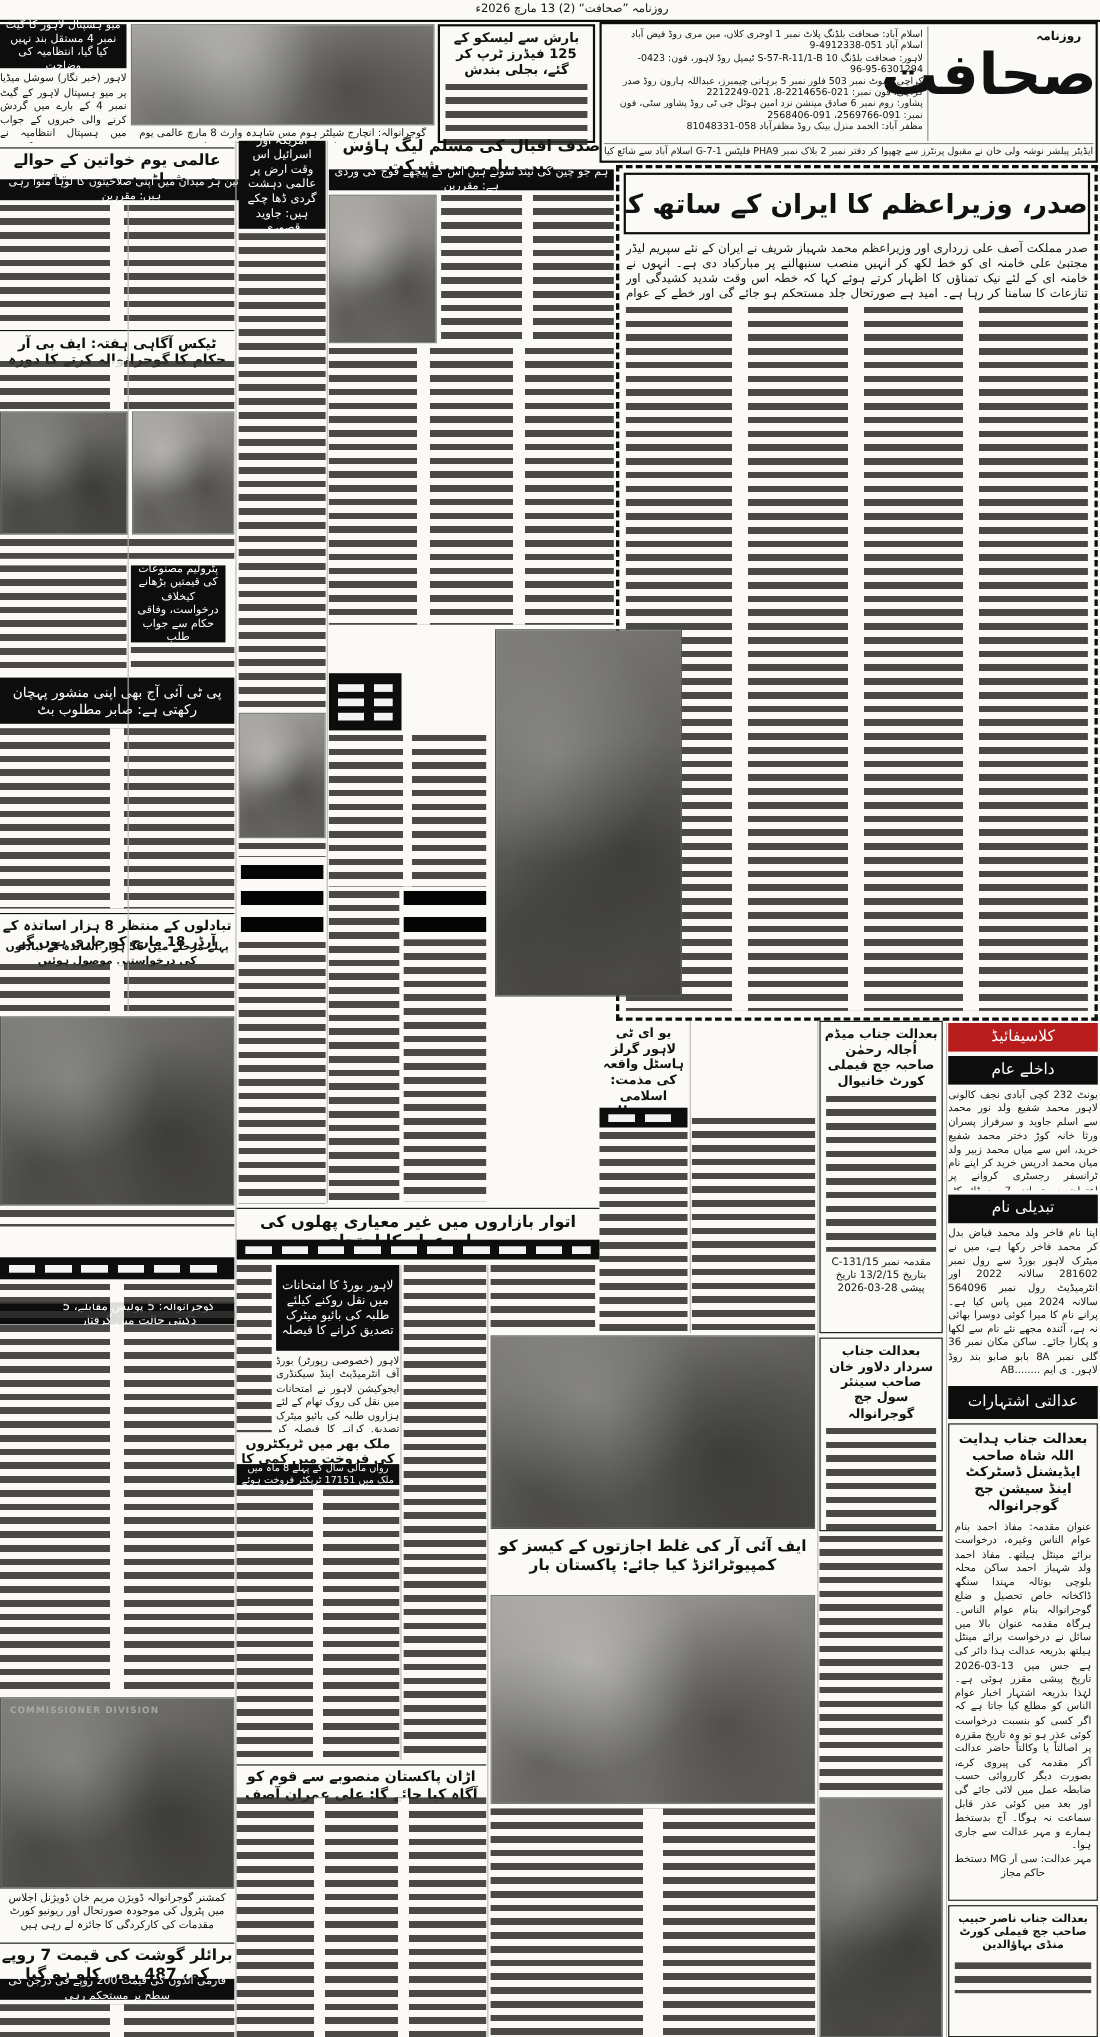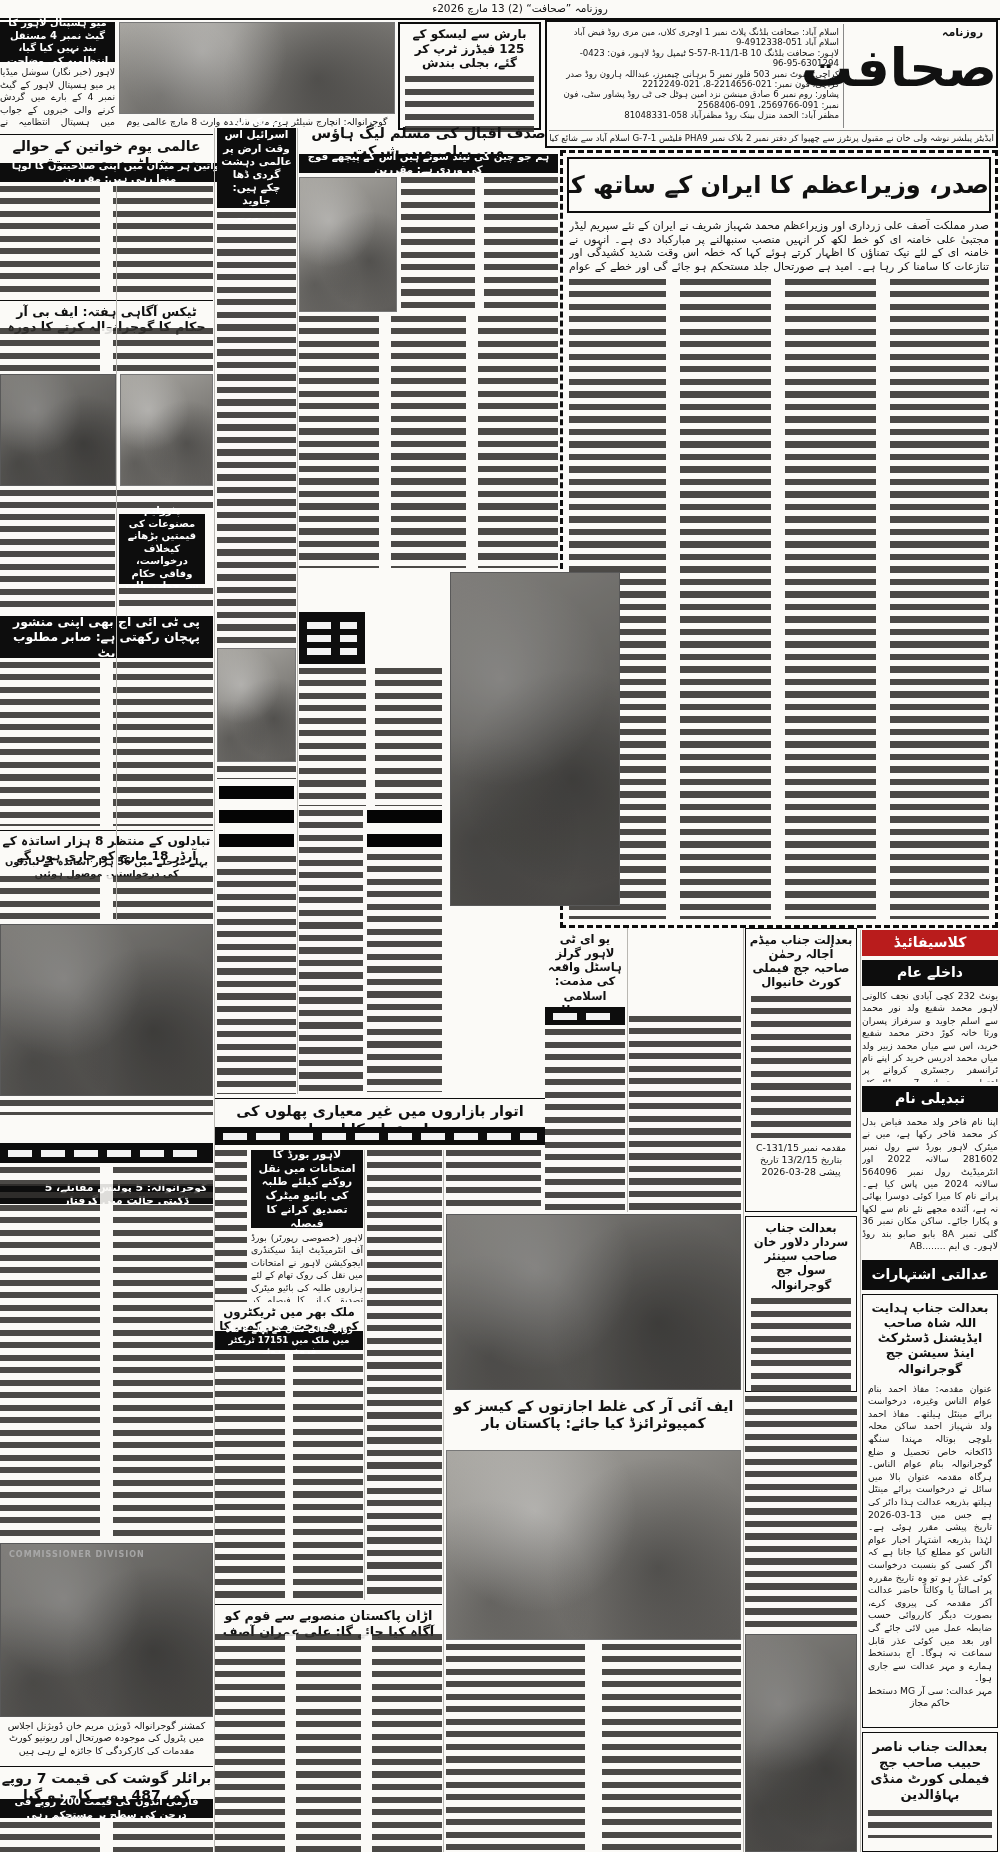--- a/index.html
+++ b/index.html
@@ -1,21 +1,21 @@
 <!DOCTYPE html>
 <html lang="ur" dir="rtl"><head>
 <meta charset="utf-8">
 <style>
   html,body{margin:0;padding:0;background:#e8e7e4;}
   .page{position:relative;width:1000px;height:1852px;margin:0 auto;background:#fbfaf7;
         font-family:"DejaVu Sans",sans-serif;color:#111;overflow:hidden;direction:rtl;}
   .b{position:absolute;box-sizing:border-box;}
   .hd{font-weight:bold;text-align:center;line-height:1.22;}
   .box{background:#0d0d0d;color:#fff;display:flex;align-items:center;justify-content:center;
-       text-align:center;font-weight:bold;padding:1px 4px;line-height:1.25;}
+       text-align:center;font-weight:normal;padding:1px 4px;line-height:1.25;}
   .gray{background:#b91c1c;}
   .txt{text-align:justify;line-height:13px;overflow:hidden;}
   .cap{text-align:center;line-height:1.3;overflow:hidden;}
   .greek{background-image:repeating-linear-gradient(to bottom,#33312e 0 6px,rgba(0,0,0,0) 6px 12.5px);opacity:.88;}
   .g2{background-image:linear-gradient(to right,rgba(0,0,0,0) 0 47%,#fbfaf7 47% 53%,rgba(0,0,0,0) 53% 100%),
       repeating-linear-gradient(to bottom,#33312e 0 6px,rgba(0,0,0,0) 6px 12.5px);opacity:.88;}
   .g3{background-image:linear-gradient(to right,rgba(0,0,0,0) 0 31%,#fbfaf7 31% 35.5%,rgba(0,0,0,0) 35.5% 64.5%,#fbfaf7 64.5% 69%,rgba(0,0,0,0) 69% 100%),
       repeating-linear-gradient(to bottom,#33312e 0 6px,rgba(0,0,0,0) 6px 12.5px);opacity:.88;}
   .g4{background-image:linear-gradient(to right,rgba(0,0,0,0) 0 23%,#fbfaf7 23% 26.5%,rgba(0,0,0,0) 26.5% 48%,#fbfaf7 48% 51.5%,rgba(0,0,0,0) 51.5% 73%,#fbfaf7 73% 76.5%,rgba(0,0,0,0) 76.5% 100%),
       repeating-linear-gradient(to bottom,#33312e 0 6px,rgba(0,0,0,0) 6px 12.5px);opacity:.88;}
@@ -188,21 +188,21 @@
   <div class="b txt" style="left:862px;top:990px;width:136px;height:92px;font-size:9.2px;line-height:12.4px;">یونٹ 232 کچی آبادی نجف کالونی لاہور محمد شفیع ولد نور محمد سے اسلم جاوید و سرفراز پسران ورثا خانہ کوڑ دختر محمد شفیع خرید، اس سے میاں محمد زبیر ولد میاں محمد ادریس خرید کر اپنے نام ٹرانسفر رجسٹری کروانے پر اعتراض ہو تو اندر 7 یوم ڈائریکٹر کچی آبادیز LDA کو مطلع کریں۔ ی ایم ........AB</div>
   <div class="b box" style="left:862px;top:1086px;width:136px;height:26px;font-size:14px;">تبدیلی نام</div>
   <div class="b txt" style="left:862px;top:1116px;width:136px;height:140px;font-size:9.2px;line-height:12.4px;">اپنا نام فاخر ولد محمد فیاض بدل کر محمد فاخر رکھا ہے، میں نے میٹرک لاہور بورڈ سے رول نمبر 281602 سالانہ 2022 اور انٹرمیڈیٹ رول نمبر 564096 سالانہ 2024 میں پاس کیا ہے۔ پرانے نام کا میرا کوئی دوسرا بھائی نہ ہے، آئندہ مجھے نئے نام سے لکھا و پکارا جائے۔ ساکن مکان نمبر 36 گلی نمبر 8A بابو صابو بند روڈ لاہور۔ ی ایم ........AB</div>
   <div class="b box" style="left:862px;top:1260px;width:136px;height:30px;font-size:14px;">عدالتی اشتہارات</div>
   <div class="b thinframe" style="left:862px;top:1294px;width:136px;height:434px;">
     <div class="hd" style="font-size:12.4px;padding:5px 4px;">بعدالت جناب ہدایت اللہ شاہ صاحب ایڈیشنل ڈسٹرکٹ اینڈ سیشن جج گوجرانوالہ</div>
     <div class="txt" style="margin:2px 5px;height:300px;font-size:9.2px;line-height:12.6px;">عنوان مقدمہ: مفاذ احمد بنام عوام الناس وغیرہ، درخواست برائے مینٹل ہیلتھ۔ مفاذ احمد ولد شہباز احمد ساکن محلہ بلوچی بوتالہ مہندا سنگھ ڈاکخانہ خاص تحصیل و ضلع گوجرانوالہ بنام عوام الناس۔ ہرگاہ مقدمہ عنوان بالا میں سائل نے درخواست برائے مینٹل ہیلتھ بذریعہ عدالت ہذا دائر کی ہے جس میں 13-03-2026 تاریخ پیشی مقرر ہوئی ہے۔ لہٰذا بذریعہ اشتہار اخبار عوام الناس کو مطلع کیا جاتا ہے کہ اگر کسی کو بنسبت درخواست کوئی عذر ہو تو وہ تاریخ مقررہ پر اصالتاً یا وکالتاً حاضر عدالت آکر مقدمہ کی پیروی کرے، بصورت دیگر کارروائی حسب ضابطہ عمل میں لائی جائے گی اور بعد میں کوئی عذر قابل سماعت نہ ہوگا۔ آج بدستخط ہمارے و مہر عدالت سے جاری ہوا۔</div>
     <div class="cap" style="font-size:9.2px;">مہر عدالت: سی آر MG دستخط حاکم مجاز</div>
   </div>
   <div class="b thinframe" style="left:862px;top:1732px;width:136px;height:120px;">
-    <div class="hd" style="font-size:13px;padding:6px 4px;">بعدالت جناب ناصر حبیب صاحب جج فیملی کورٹ منڈی بہاؤالدین</div>
+    <div class="hd" style="font-size:10px;padding:6px 4px;">بعدالت جناب ناصر حبیب صاحب جج فیملی کورٹ منڈی بہاؤالدین</div>
     <div class="greek" style="height:28px;margin:2px 5px;"></div>
   </div>
 
   <div class="b vr" style="left:116px;top:186px;height:734px;"></div>
   <div class="b vr" style="left:214px;top:128px;height:1724px;"></div>
   <div class="b vr" style="left:297px;top:128px;height:966px;"></div>
   <div class="b vr" style="left:364px;top:1150px;height:450px;"></div>
   <div class="b vr" style="left:443px;top:1150px;height:702px;"></div>
   <div class="b vr" style="left:627px;top:928px;height:284px;"></div>
   <div class="b vr" style="left:743px;top:928px;height:924px;"></div>

